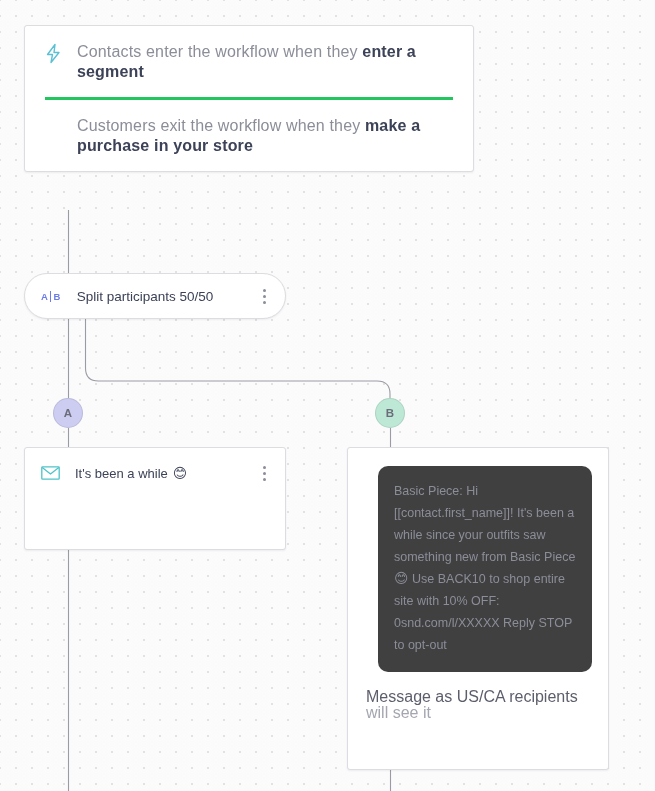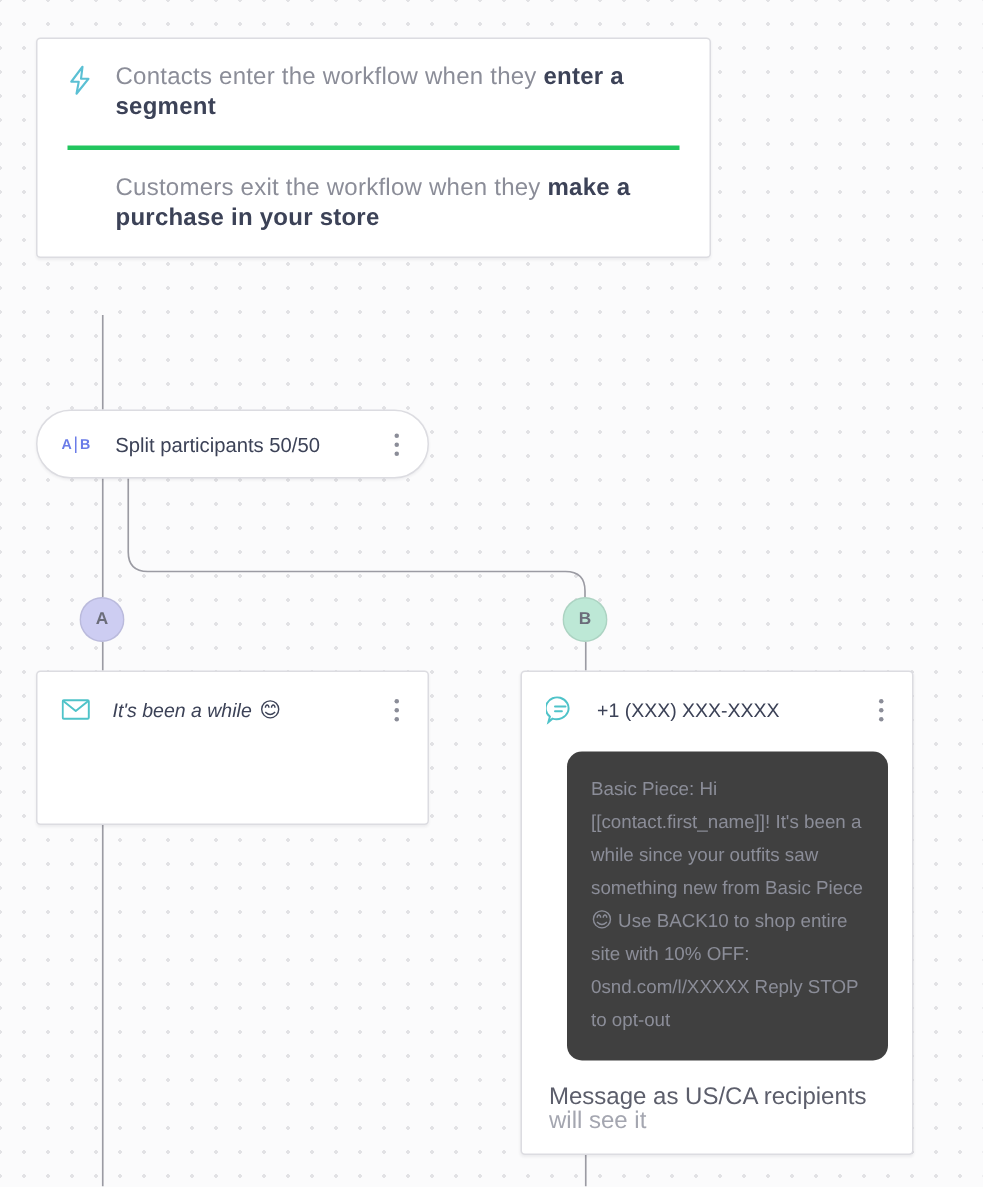--- a/index.html
+++ b/index.html
@@ -165,21 +165,20 @@
     top: 398px;
     background: #bde8d6;
   }
 
   
   #email-card {
     left: 24px;
     top: 447px;
     width: 262px;
     height: 103px;
-    font-style: italic;
   }
   .node-header {
     display: flex;
     align-items: center;
     padding: 16px 14px 0 16px;
   }
   .node-icon {
     flex: 0 0 auto;
     width: 22px;
     display: flex;
@@ -321,36 +320,19 @@
       </span>
       <span class="kebab">
         <span></span>
           <span></span>
           <span></span>
       </span>
     </div>
   </div>
 
   <div class="card" id="sms-card">
-    <div class="node-header">
-      <span class="node-icon">
-        <svg width="19" height="19" viewBox="0 0 19 19" fill="none" stroke="#4fc3c9" stroke-width="1.3" stroke-linecap="round">
-          <path d="M9.5 1.2 A8 7.2 0 1 1 4.3 15.1 L1.6 17.4 L2.6 13.7 A7.6 7.2 0 0 1 9.5 1.2 Z"></path>
-          <path d="M6 7 H13"></path>
-          <path d="M6 10.2 H10.6"></path>
-        </svg>
-      </span>
-      <span class="node-title">
-        <span>+1 (XXX) XXX-XXXX</span>
-      </span>
-      <span class="kebab">
-        <span></span>
-          <span></span>
-          <span></span>
-      </span>
-    </div>
 
     <div id="sms-bubble"><span>Basic Piece: Hi [[contact.first_name]]! It's been a while since your outfits saw something new from Basic Piece </span><span class="emoji">😊</span><span> Use BACK10 to shop entire site with 10% OFF: 0snd.com/l/XXXXX Reply STOP to opt-out</span></div>
 
     <div id="sms-footer"><span class="strong">Message as US/CA recipients</span><span class="muted"> will see it</span></div>
   </div>
 
 </div>
 
 </body></html>

